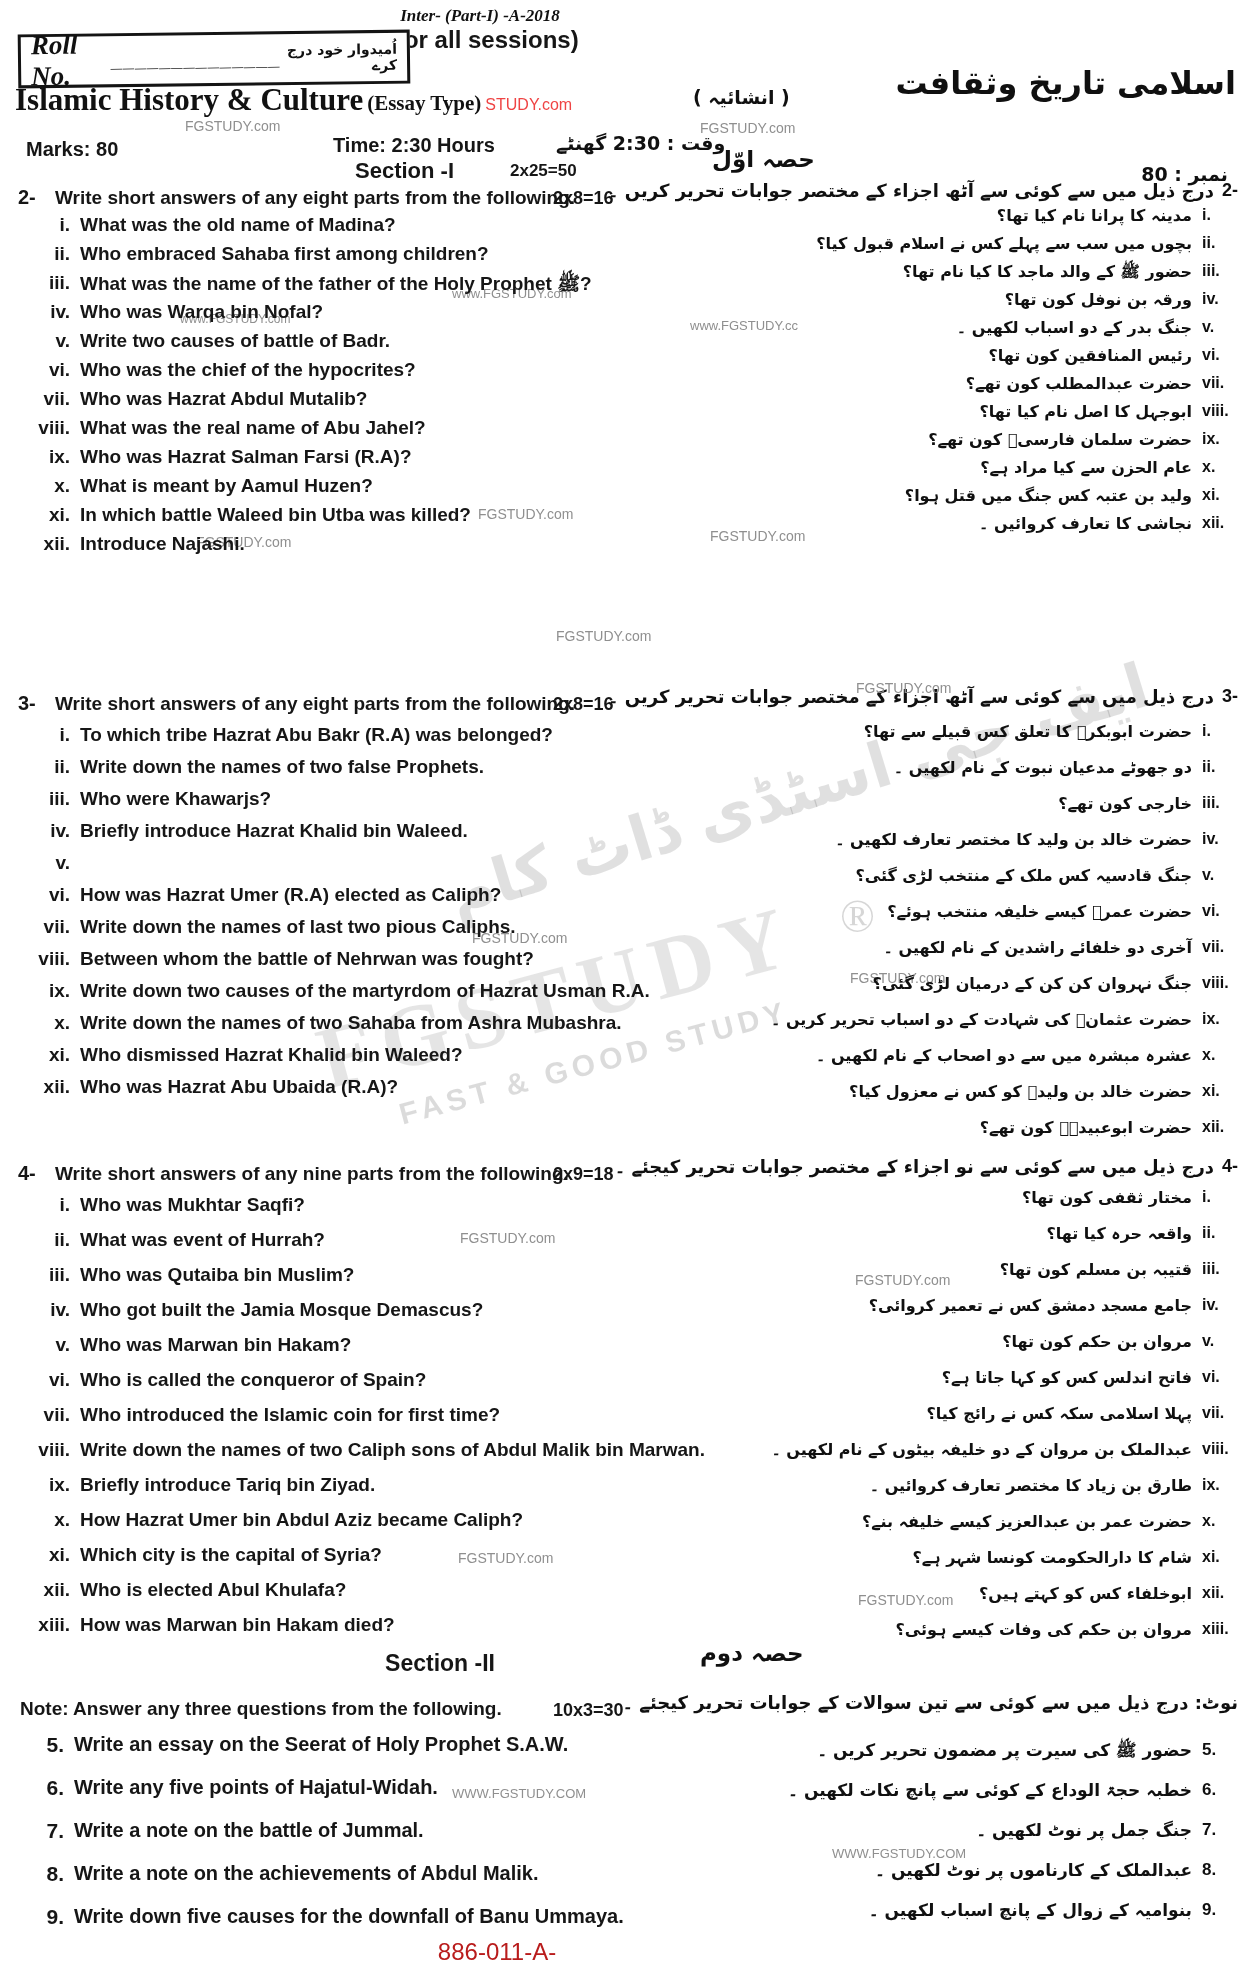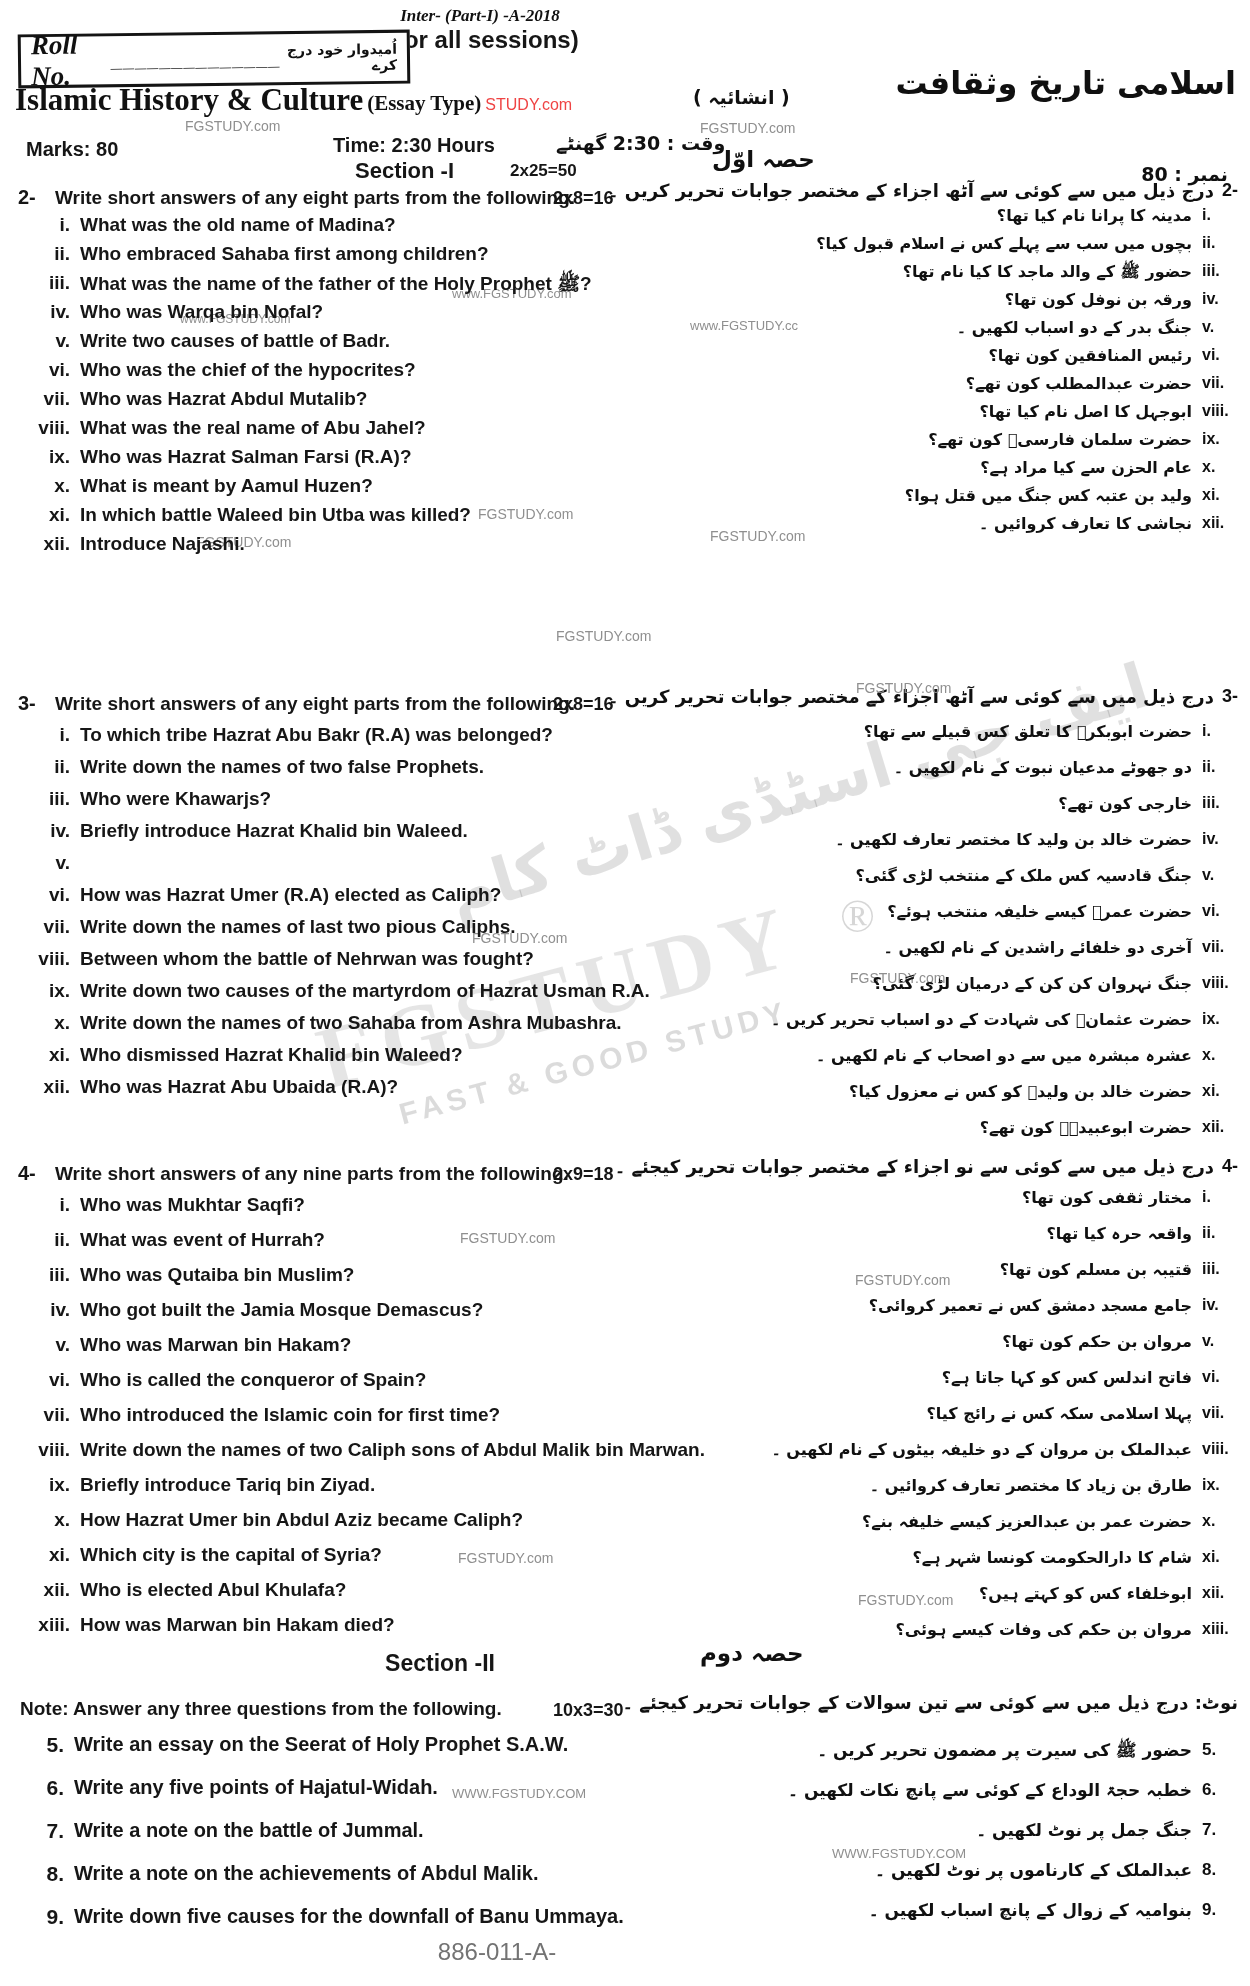--- a/index.html
+++ b/index.html
@@ -54,21 +54,21 @@
   #q4-en{left:28px;top:1194px;} #q4-en li{height:35px;font-size:19px;white-space:nowrap;}
   #q4-ur{right:12px;top:1188px;width:580px;} #q4-ur li{height:36px;font-size:16px;}
   #s2-en{left:30px;top:1733px;} #s2-en li{height:43px;font-size:20px;} #s2-en .num{flex:0 0 34px;font-size:21px;}
   #s2-ur{right:12px;top:1740px;width:580px;} #s2-ur li{height:40px;font-size:17px;}
 
   #sec2-title{left:330px;top:1650px;width:220px;text-align:center;font-size:23px;}
   #sec2-ur{left:700px;top:1640px;font-size:23px;}
   #note-head{left:20px;top:1698px;font-size:19px;white-space:nowrap;}
   #note-marks{left:553px;top:1700px;font-size:18px;}
   #note-ur{right:12px;top:1692px;font-size:18px;}
-  #footer-code{left:387px;top:1938px;width:220px;text-align:center;font-size:24px;font-weight:normal;font-family:"Liberation Sans",sans-serif;color:#737373;}
+  #footer-code{left:387px;top:1938px;width:220px;text-align:center;font-size:24px;font-weight:normal;font-family:"Liberation Sans",sans-serif;color:#b91c1c;}
 
   
   .wm-layer span{position:absolute;font-family:"Liberation Sans",sans-serif;font-size:14px;color:#8f8f8f;z-index:1;white-space:nowrap;}
   .wm-layer span:nth-of-type(1){left:185px;top:118px;}
   .wm-layer span:nth-of-type(2){left:700px;top:120px;}
   .wm-layer span:nth-of-type(3){left:452px;top:286px;font-size:13px;}
   .wm-layer span:nth-of-type(4){left:180px;top:312px;font-size:12px;}
   .wm-layer span:nth-of-type(5){left:690px;top:318px;font-size:13px;}
   .wm-layer span:nth-of-type(6){left:478px;top:506px;}
   .wm-layer span:nth-of-type(7){left:196px;top:534px;}

